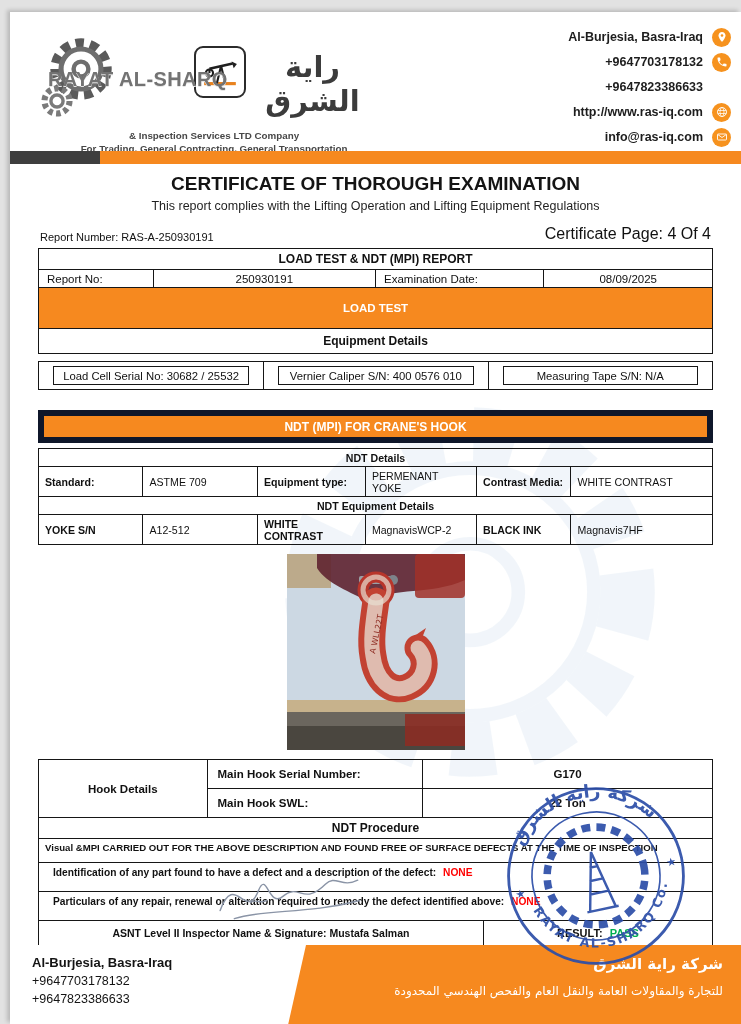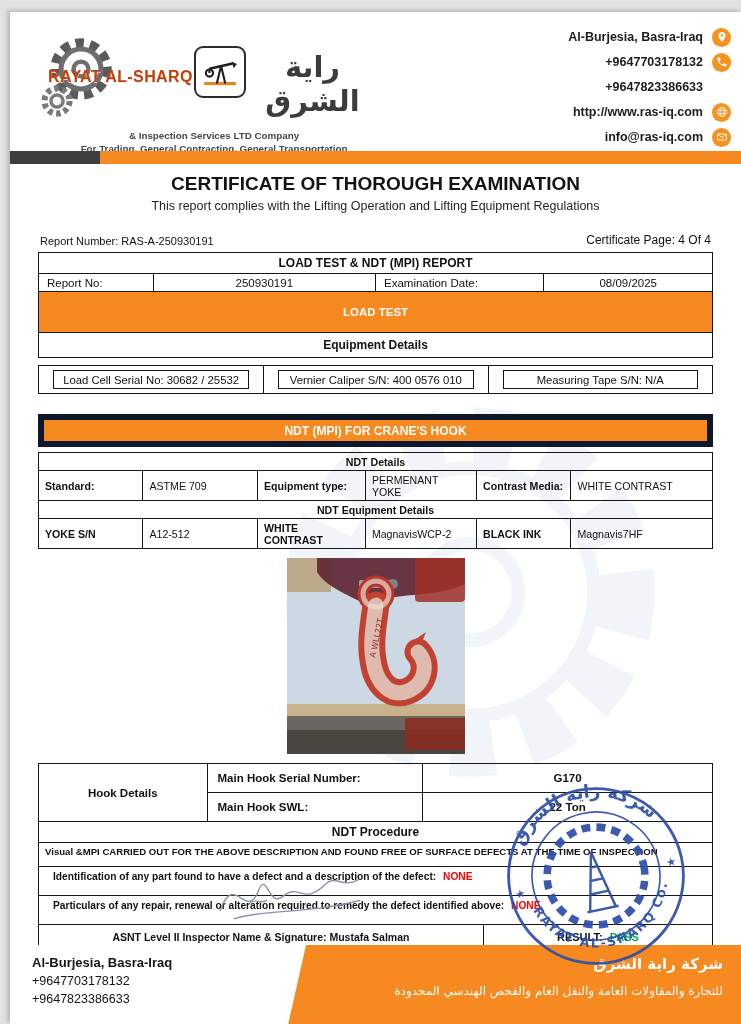--- a/index.html
+++ b/index.html
@@ -8,21 +8,21 @@
           overflow:hidden; box-shadow:-3px -2px 4px rgba(0,0,0,.18); }
 
   
   .watermark { position:absolute; left:250px; top:370px; width:420px; height:420px; opacity:.10; z-index:1; pointer-events:none; }
 
   
   .hdr { position:relative; height:139px; z-index:2; }
   .logo { position:absolute; left:30px; top:12px; width:345px; height:104px; }
   .gear-big { position:absolute; left:4px; top:8px; width:74px; height:74px; }
   .gear-small { position:absolute; left:-2px; top:58px; width:38px; height:38px; }
-  .logo-en { position:absolute; left:8px; top:44px; font-size:16px; font-weight:bold; color:#c2410c;
+  .logo-en { position:absolute; left:8px; top:44px; font-size:20px; font-weight:bold; color:#737373;
              letter-spacing:.4px; white-space:nowrap; z-index:3; text-shadow:0 1px 0 #e6e6e6; }
   .pump-box { position:absolute; left:154px; top:22px; width:48px; height:48px; border:2px solid #2b2b2b;
               border-radius:9px; background:#fff; z-index:2; display:flex; align-items:center; justify-content:center; }
   .pump-box svg { width:38px; height:34px; }
   .logo-ar { position:absolute; left:200px; top:26px; width:145px; text-align:center; font-size:29px;
              font-weight:bold; color:#3c3c3c; font-family:"DejaVu Sans", sans-serif; }
   .tagline { position:absolute; left:28px; top:118px; width:352px; text-align:center; font-size:9.8px;
              font-weight:bold; color:#474747; line-height:1.32; }
   .contacts { position:absolute; right:10px; top:15px; width:245px; display:flex; flex-direction:column; gap:5px; }
   .c-row { display:flex; align-items:center; justify-content:flex-end; gap:9px; height:20px; }
@@ -34,23 +34,23 @@
   .c-ico.empty { background:transparent; }
 
   
   .bar { position:relative; height:13px; background:#F6891F; z-index:2; }
   .bar-dark { position:absolute; left:0; top:0; width:90px; height:100%; background:#3e3e3e; }
 
   
   .content { position:relative; padding:0 28px; z-index:2; }
   .title { margin-top:9px; text-align:center; font-size:19px; font-weight:bold; color:#141414; }
   .subtitle { margin-top:4px; text-align:center; font-size:12.5px; color:#1f1f1f; }
-  .meta { display:flex; justify-content:space-between; align-items:flex-end; margin:20px 2px 5px; color:#111; }
+  .meta { display:flex; justify-content:space-between; align-items:flex-end; margin:12px 2px 5px; color:#111; }
   .meta-left { font-size:11px; }
-  .meta-right { font-size:12px; }
+  .meta-right { font-size:16px; }
 
   table { width:100%; border-collapse:collapse; table-layout:fixed; }
   td { border:1px solid #161616; color:#111; overflow:hidden; vertical-align:middle; }
   .th { font-weight:bold; text-align:center; font-size:12px; padding:3px 2px; }
   .band-cell { background:#F6891F; color:#fff; font-weight:bold; text-align:center; font-size:11.5px; padding:14px; }
   .t1 td.cell { font-size:11.5px; padding:2.5px 8px; }
   .ctr { text-align:center; }
   .eq { padding:5px 2px !important; }
 
   .serials { margin-top:7px; }

